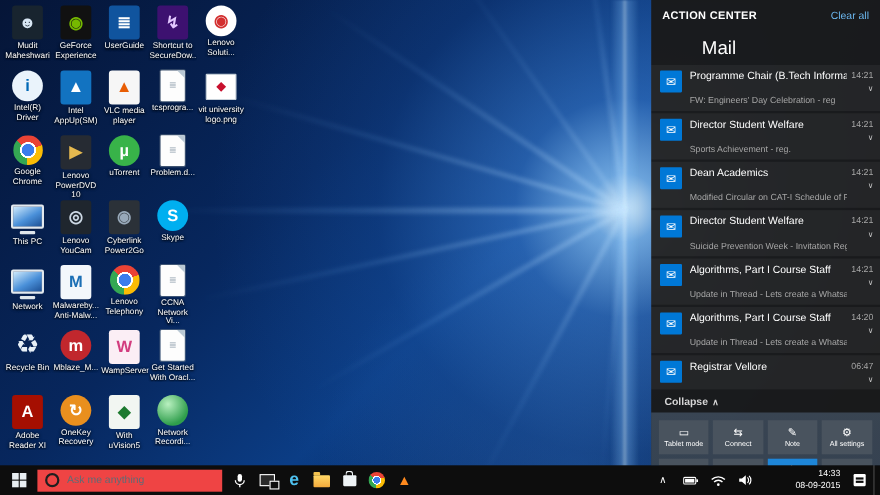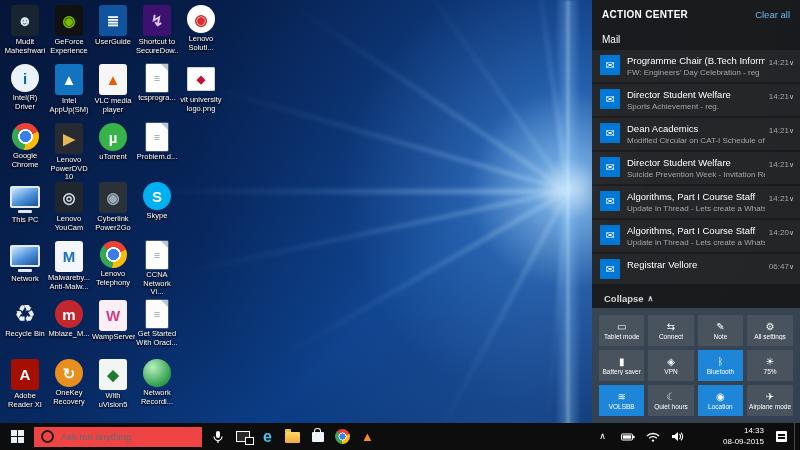--- a/index.html
+++ b/index.html
@@ -43,29 +43,29 @@
   .dicon-label{color:#fff;font-size:7.5px;line-height:1.15;text-align:center;padding:0 1px;
     text-shadow:0 1px 2px #000,0 0 3px rgba(0,0,0,.85);
     display:-webkit-box;-webkit-line-clamp:3;-webkit-box-orient:vertical;overflow:hidden;max-height:27px;}
 
   
   .action-center{position:absolute;top:0;right:0;width:208px;bottom:27px;z-index:5;
     background:rgba(26,26,26,.97);color:#fff;display:flex;flex-direction:column;}
   .ac-header{display:flex;justify-content:space-between;align-items:center;padding:9px 10px 4px;}
   .ac-title{font-size:10px;font-weight:700;letter-spacing:.3px;}
   .ac-clear{font-size:9.5px;color:#6cb8f0;cursor:pointer;}
-  .ac-section{font-size:10px;padding:10px 10px 5px;}
+  .ac-section{font-size:17px;padding:10px 10px 5px;margin-left:36px;}
   .notif{display:flex;align-items:flex-start;padding:5px 6px 5px 8px;margin-bottom:2px;
     background:rgba(255,255,255,.05);}
   .notif-icon{flex:0 0 auto;width:20px;height:20px;background:#0078d7;color:#fff;border-radius:1px;
     display:flex;align-items:center;justify-content:center;font-size:11px;margin-right:7px;}
   .notif-body{flex:1;min-width:0;}
   .notif-title{font-size:9.5px;white-space:nowrap;overflow:hidden;}
-  .notif-sub{font-size:8px;color:#a6a6a6;white-space:nowrap;overflow:hidden;margin-top:2px;}
-  .notif-meta{display:flex;flex-direction:row;align-items:flex-end;margin-left:4px;flex:0 0 auto;}
+  .notif-sub{font-size:8px;color:#a6a6a6;white-space:nowrap;overflow:hidden;margin-top:12px;}
+  .notif-meta{display:flex;flex-direction:column;align-items:flex-end;margin-left:4px;flex:0 0 auto;}
   .notif-time{font-size:8px;color:#a6a6a6;}
   .notif-chev{font-size:7px;color:#c4c4c4;margin-top:4px;}
   .ac-collapse{margin-top:auto;display:flex;align-items:center;gap:4px;
     padding:4px 12px;font-size:9.5px;color:#d6d6d6;cursor:pointer;font-weight:bold;}
   .ac-collapse .chev{font-size:8px;}
   .ac-tiles{display:grid;grid-template-columns:repeat(4,1fr);gap:4px;padding:7px;
     background:linear-gradient(rgba(96,120,148,.45), rgba(70,96,126,.55));}
   .tile{height:31px;background:#49535e;display:flex;flex-direction:column;align-items:center;
     justify-content:center;gap:1px;cursor:pointer;}
   .tile.active{background:#1e86d8;}

